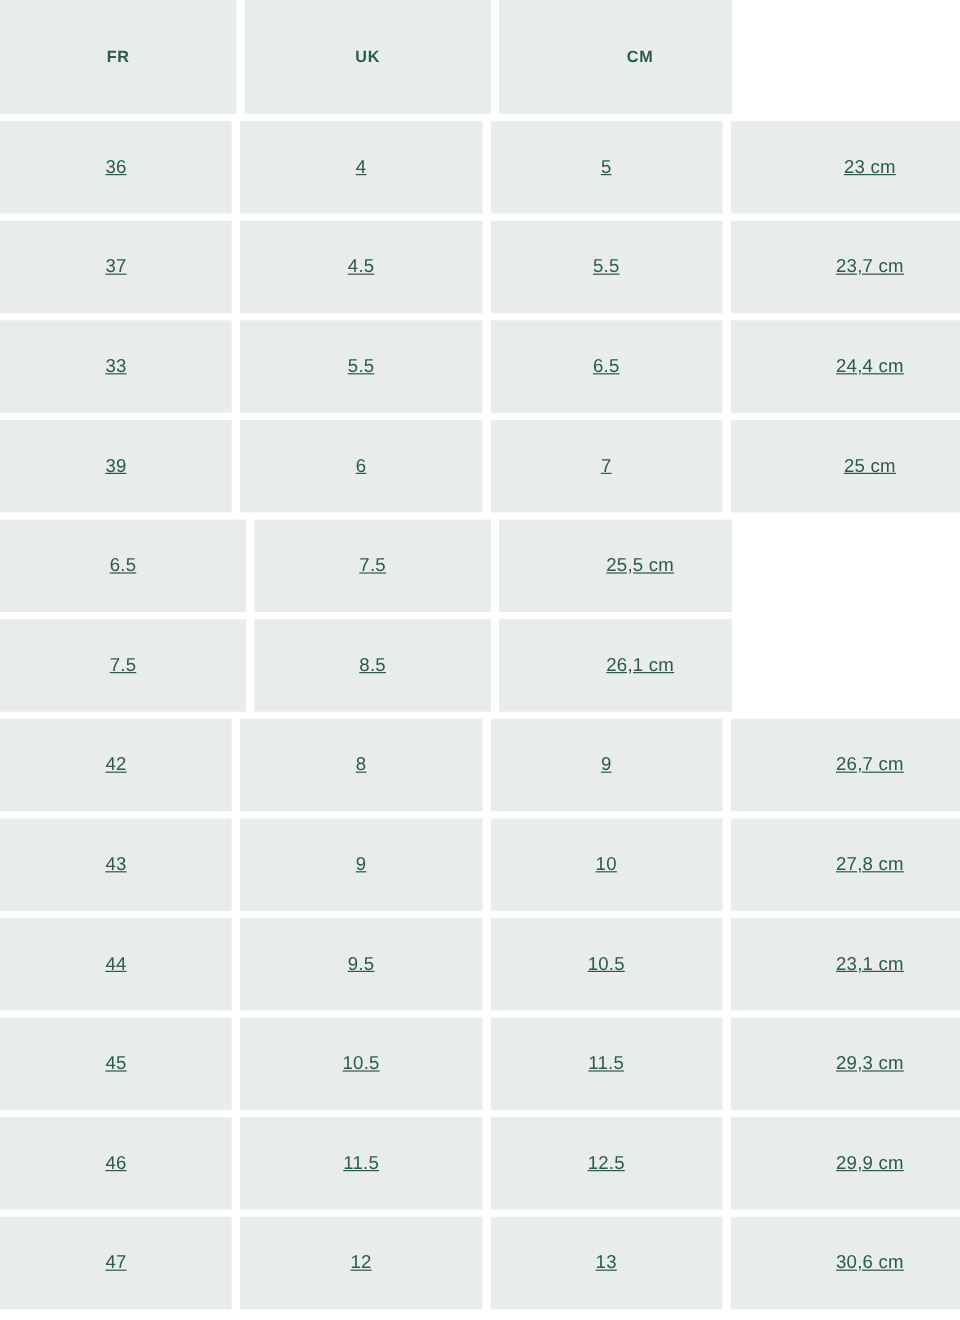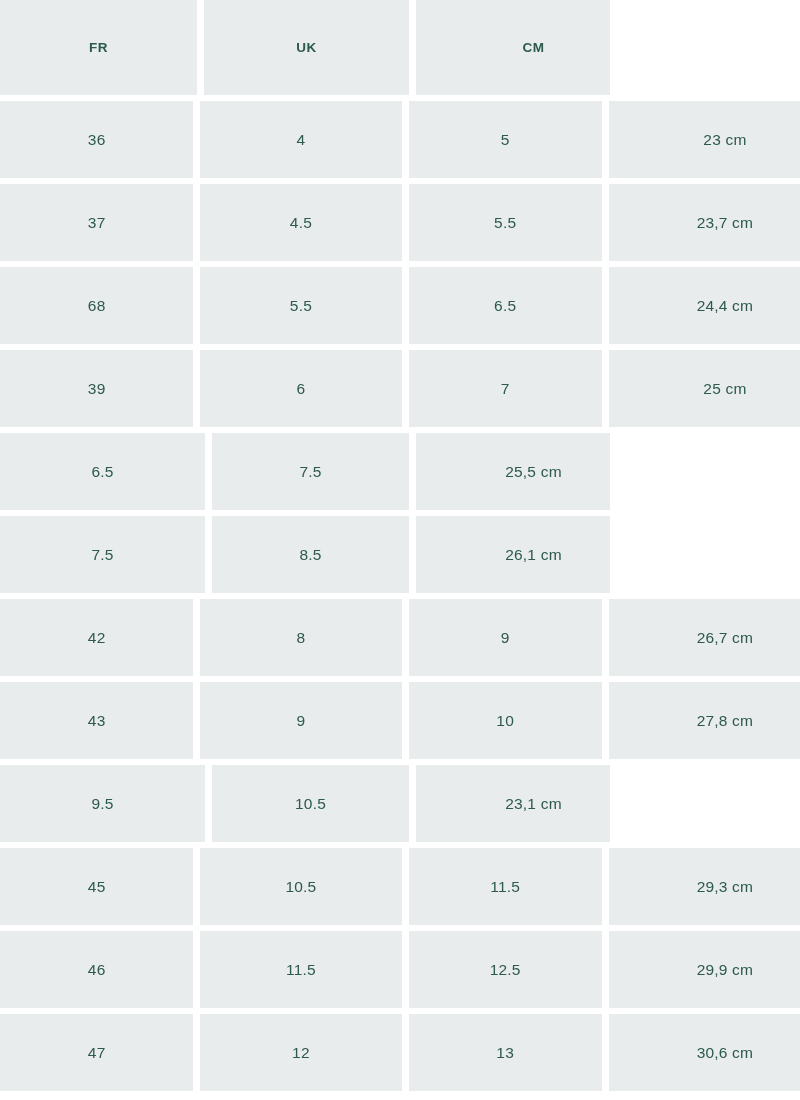--- a/index.html
+++ b/index.html
@@ -64,20 +64,21 @@
     color: #2d5a4a;
     line-height: 1;
   }
 
   .cell-value {
     font-size: 15.5px;
     font-weight: 400;
     letter-spacing: 0.2px;
     color: #2d5a4a;
     line-height: 1;
+    text-decoration: underline;
   }
 </style>
 </head>
 <body>
 
 <div class="size-table" id="table-root">
     <div class="row header-row">
       <div class="cell col-0">
         <span class="header-label">FR</span>
       </div>
@@ -111,21 +112,21 @@
       </div>
       <div class="cell col-2">
         <span class="cell-value">5.5</span>
       </div>
       <div class="cell col-3">
         <span class="cell-value">23,7 cm</span>
       </div>
     </div>
     <div class="row data-row">
       <div class="cell col-0">
-        <span class="cell-value">68</span>
+        <span class="cell-value">33</span>
       </div>
       <div class="cell col-1">
         <span class="cell-value">5.5</span>
       </div>
       <div class="cell col-2">
         <span class="cell-value">6.5</span>
       </div>
       <div class="cell col-3">
         <span class="cell-value">24,4 cm</span>
       </div>
@@ -188,20 +189,23 @@
         <span class="cell-value">9</span>
       </div>
       <div class="cell col-2">
         <span class="cell-value">10</span>
       </div>
       <div class="cell col-3">
         <span class="cell-value">27,8 cm</span>
       </div>
     </div>
     <div class="row data-row">
+      <div class="cell col-0">
+        <span class="cell-value">44</span>
+      </div>
       <div class="cell col-1">
         <span class="cell-value">9.5</span>
       </div>
       <div class="cell col-2">
         <span class="cell-value">10.5</span>
       </div>
       <div class="cell col-3">
         <span class="cell-value">23,1 cm</span>
       </div>
     </div>

